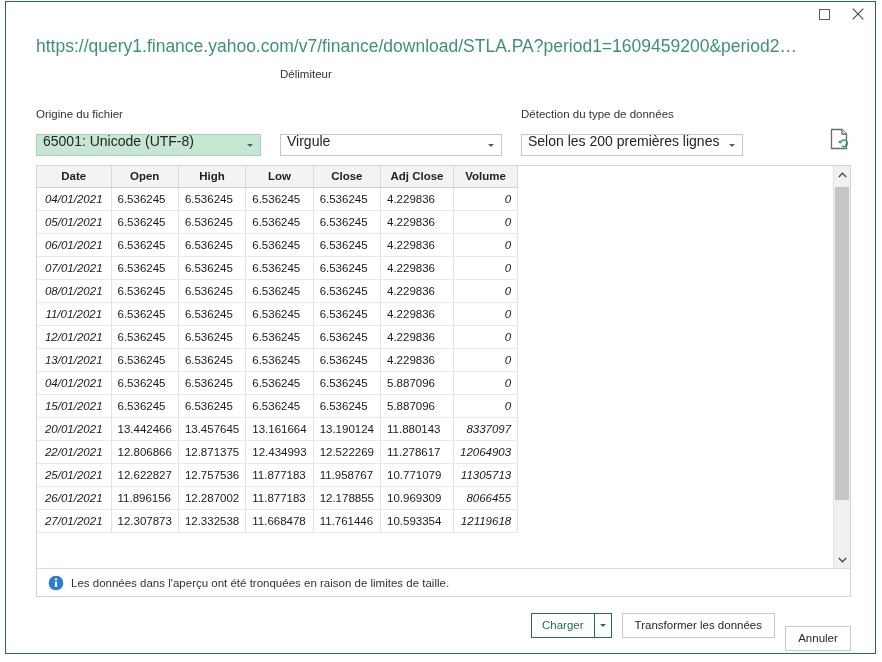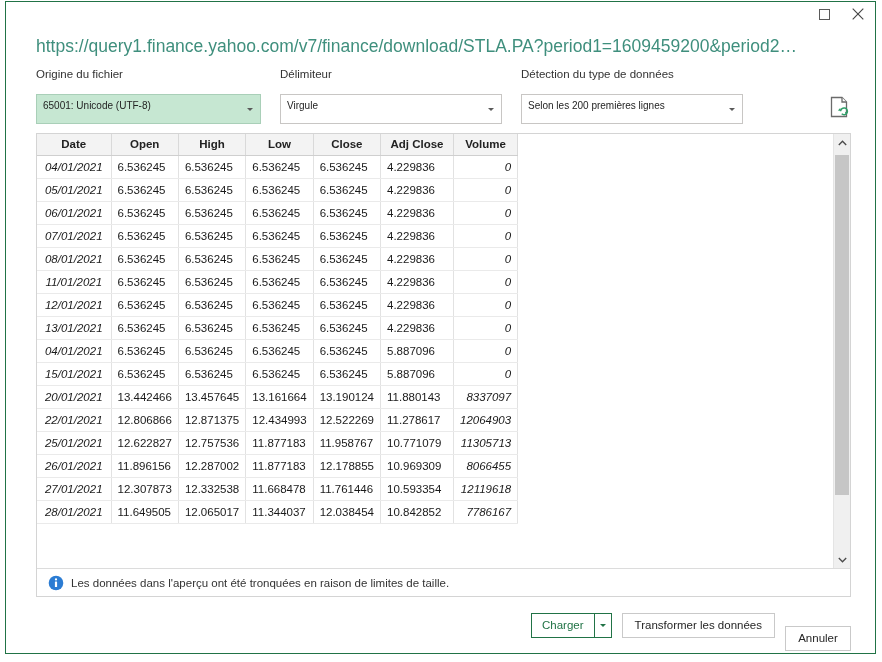--- a/index.html
+++ b/index.html
@@ -71,47 +71,47 @@
     display: flex;
     flex-direction: column;
   }
   .opt-label {
     font-size: 11.5px;
     color: #333333;
     margin-bottom: 13px;
     line-height: 14px;
   }
   .combo {
-    height: 30px;
+    height: 22px;
     border: 1px solid #c8c6c4;
     background: #ffffff;
     display: flex;
     align-items: center;
     position: relative;
     padding: 0 18px 8px 6px;
-    font-size: 10px;
+    font-size: 14px;
     color: #242424;
     white-space: nowrap;
     overflow: hidden;
   }
   .combo.highlight {
     background: #c6e7d2;
     border-color: #a9cfb8;
   }
   .combo .caret {
     position: absolute;
     right: 7px; top: 50%;
     margin-top: -1px;
     width: 0; height: 0;
     border-left: 3.5px solid transparent;
     border-right: 3.5px solid transparent;
     border-top: 3.5px solid #5a5a5a;
   }
   .opt-origin { width: 225px; margin-right: 19px; }
-  .opt-delim  { width: 222px; margin-right: 19px; }
+  .opt-delim  { width: 222px; margin-right: 19px; gap: 40px; }
   .opt-detect { width: 222px; }
 
   .file-refresh-icon {
     position: absolute;
     right: 24px;
     bottom: 0px;
   }
 
   
   .preview-wrap {
@@ -491,29 +491,20 @@
               </tr>
               <tr>
                 <td class="c-date">27/01/2021</td>
                 <td class="c-num">12.307873</td>
                 <td class="c-num">12.332538</td>
                 <td class="c-num">11.668478</td>
                 <td class="c-num">11.761446</td>
                 <td class="c-num">10.593354</td>
                 <td class="c-volume">12119618</td>
               </tr>
-              <tr>
-                <td class="c-date">28/01/2021</td>
-                <td class="c-num">11.649505</td>
-                <td class="c-num">12.065017</td>
-                <td class="c-num">11.344037</td>
-                <td class="c-num">12.038454</td>
-                <td class="c-num">10.842852</td>
-                <td class="c-volume">7786167</td>
-              </tr>
             </tbody>
         </table>
       </div>
 
       <div class="vscroll">
         <div class="sb-arrow">
           <svg width="9" height="6" viewBox="0 0 9 6" aria-hidden="true">
             <path d="M0.8 5 L4.5 1.2 L8.2 5" fill="none" stroke="#4a4a4a" stroke-width="1.3"></path>
           </svg>
         </div>

